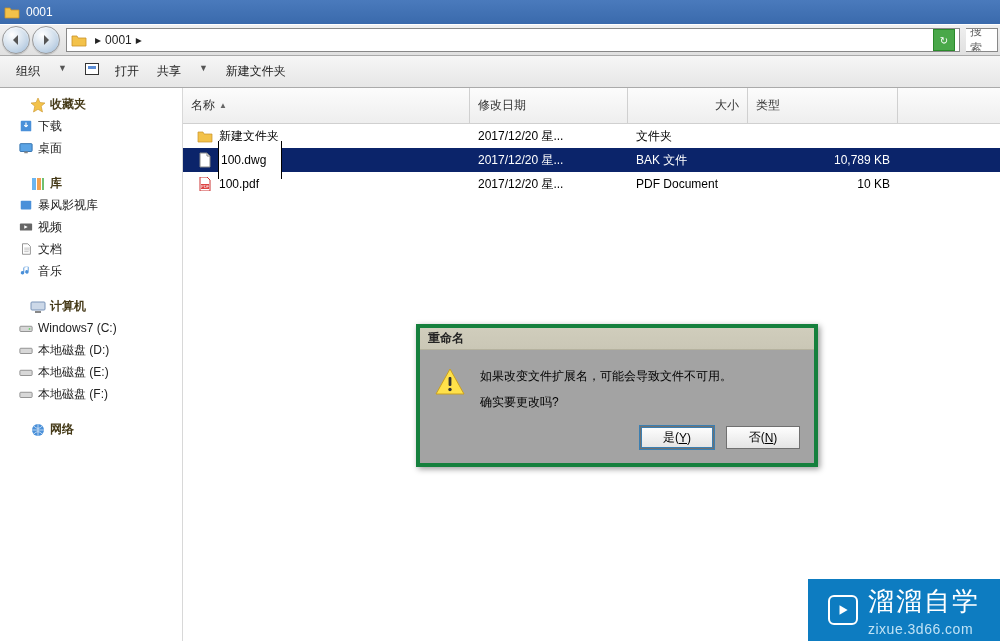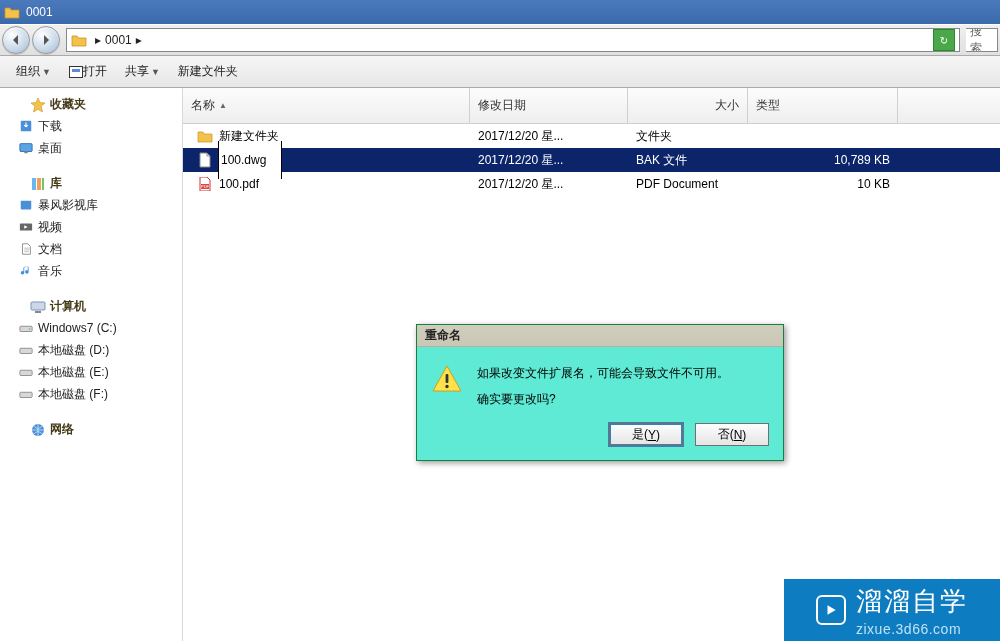--- a/index.html
+++ b/index.html
@@ -14,21 +14,21 @@
     .nav-btn { width: 28px; height: 28px; border-radius: 50%; border: 1px solid #999; background: radial-gradient(circle at 35% 30%, #fff, #c8d8e8 60%, #98b8d8); display: flex; align-items: center; justify-content: center; cursor: pointer; box-shadow: inset 0 1px 2px rgba(255,255,255,.7), 0 1px 1px rgba(0,0,0,.15); }
     .nav-btn svg { width: 12px; height: 12px; fill: #555; }
     .address-bar { flex: 1; margin: 0 4px; height: 24px; background: #fff; border: 1px solid #888; display: flex; align-items: center; padding: 0 4px; }
     .address-bar .folder-icon { width: 16px; height: 14px; margin-right: 4px; }
     .address-crumb { font-size: 12px; color: #222; display: flex; align-items: center; gap: 4px; padding: 0 4px; }
     .refresh-box { width: 22px; height: 22px; background: #4aa84a; border: 1px solid #2a8a2a; display: flex; align-items: center; justify-content: center; font-size: 10px; color: #fff; margin-left: auto; }
     .search-box { width: 32px; height: 24px; background: #fff; border: 1px solid #888; border-left: none; font-size: 12px; color: #666; padding: 0 4px; display: flex; align-items: center; overflow: hidden; }
 
     
     .toolbar { height: 32px; background: linear-gradient(#f6f6f6, #e6e6e6); border-bottom: 1px solid #aaa; display: flex; align-items: center; padding: 0 10px; gap: 6px; font-size: 12px; }
-    .tool-item { display: flex; align-items: center; gap: 0; padding: 3px 6px; cursor: pointer; color: #222; }
+    .tool-item { display: flex; gap: 16px; padding: 3px 6px; cursor: pointer; color: #222; }
     .tool-item .drop { font-size: 9px; margin-left: 2px; color: #555; }
     .tool-open-ico { width: 14px; height: 12px; border: 1px solid #333; background: #fff; position: relative; }
     .tool-open-ico::after { content: ""; position: absolute; left: 2px; top: 2px; right: 2px; height: 3px; background: #5b8dd6; }
 
     
     .content { display: flex; height: calc(641px - 24px - 32px - 32px); }
     .sidebar { width: 183px; background: #fff; border-right: 1px solid #d8d8d8; padding: 6px 0; font-size: 12px; overflow: hidden; }
     .side-group { margin-bottom: 14px; }
     .side-head { padding: 2px 6px 2px 22px; font-weight: bold; color: #453a18; display: flex; align-items: center; gap: 6px; position: relative; margin-left: 28px; }
     .side-item { padding: 2px 6px 2px 38px; display: flex; align-items: center; gap: 6px; cursor: pointer; color: #222; line-height: 18px; position: relative; }
@@ -51,32 +51,32 @@
     .fc { padding: 0 8px; overflow: hidden; white-space: nowrap; text-overflow: ellipsis; }
     .fc-name { width: 287px; display: flex; align-items: center; gap: 6px; padding-left: 14px; }
     .fc-date { width: 158px; }
     .fc-type { width: 150px; }
     .fc-size { width: 120px; text-align: right; }
 
     .fico { width: 16px; height: 14px; flex-shrink: 0; display: inline-flex; align-items: center; justify-content: center; }
     .rename-box { background: #fff; color: #000; padding: 12px 2px; outline: 1px solid #000; min-width: 62px; }
 
     
-    .dialog { position: absolute; left: 416px; top: 324px; width: 368px; background: #5eead4; border: 1px solid #15803d; box-shadow: 2px 2px 6px rgba(0,0,0,.4); font-size: 12px; }
+    .dialog { position: absolute; left: 416px; top: 324px; width: 402px; background: #a3a3a3; border: 4px solid #15803d; box-shadow: 2px 2px 6px rgba(0,0,0,.4); font-size: 12px; }
     .dlg-title { height: 22px; background: linear-gradient(#d0cdbc, #cac7b6); color: #222; display: flex; align-items: center; padding: 0 8px; font-weight: bold; border-bottom: 1px solid #b5b29f; }
     .dlg-body { padding: 16px 14px 8px 14px; display: flex; gap: 14px; }
     .dlg-warn-ico { width: 32px; height: 32px; flex-shrink: 0; }
     .dlg-text { line-height: 20px; }
     .dlg-btns { padding: 6px 14px 14px; display: flex; justify-content: flex-end; gap: 12px; }
     .win-btn { width: 74px; height: 23px; font-size: 12px; background: linear-gradient(#fefefe,#e4e4e4); border: 1px solid #707070; cursor: pointer; display: flex; align-items: center; justify-content: center; }
     .win-btn.default { outline: 1px solid #3c7fb1; box-shadow: 0 0 0 1px #3c7fb1 inset; }
     .win-btn u { text-decoration: underline; }
 
     
-    .watermark { position: absolute; right: 0; bottom: 0; width: 216px; height: 62px; background: #0d7cc1; display: flex; align-items: center; justify-content: center; gap: 10px; color: #fff; }
+    .watermark { position: absolute; right: 0; bottom: 0; width: 192px; height: 62px; background: #0d7cc1; display: flex; align-items: center; justify-content: center; gap: 10px; color: #fff; }
     .wm-text { font-size: 26px; letter-spacing: 2px; }
     .wm-sub { font-size: 14px; color: #bfe2f5; margin-top: 2px; letter-spacing: 0.5px; }
     .wm-ico { width: 30px; height: 30px; border: 2px solid #fff; border-radius: 6px; display: flex; align-items: center; justify-content: center; }
 
     
     .folder-svg { fill: #f3c24a; stroke: #c9932a; }
   </style>
 </head>
 <body>
 

